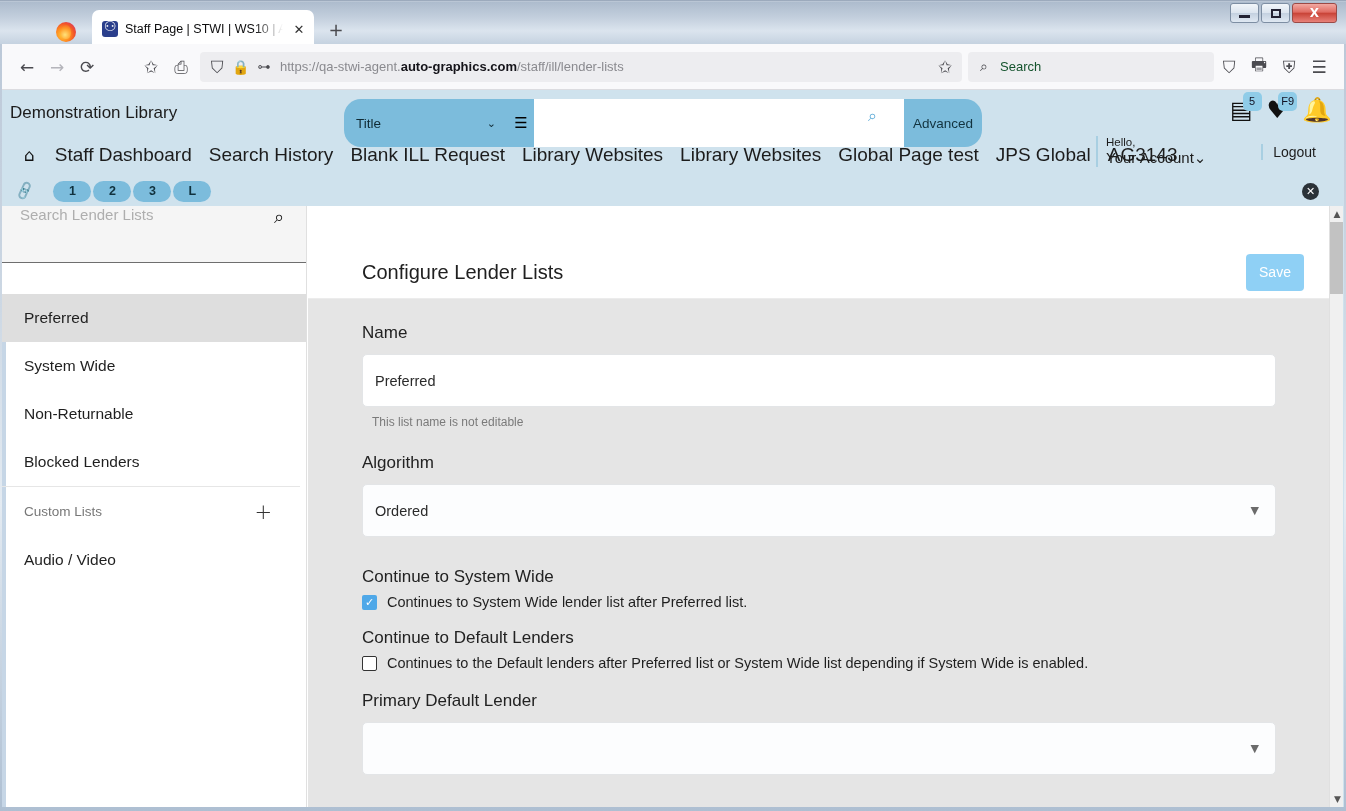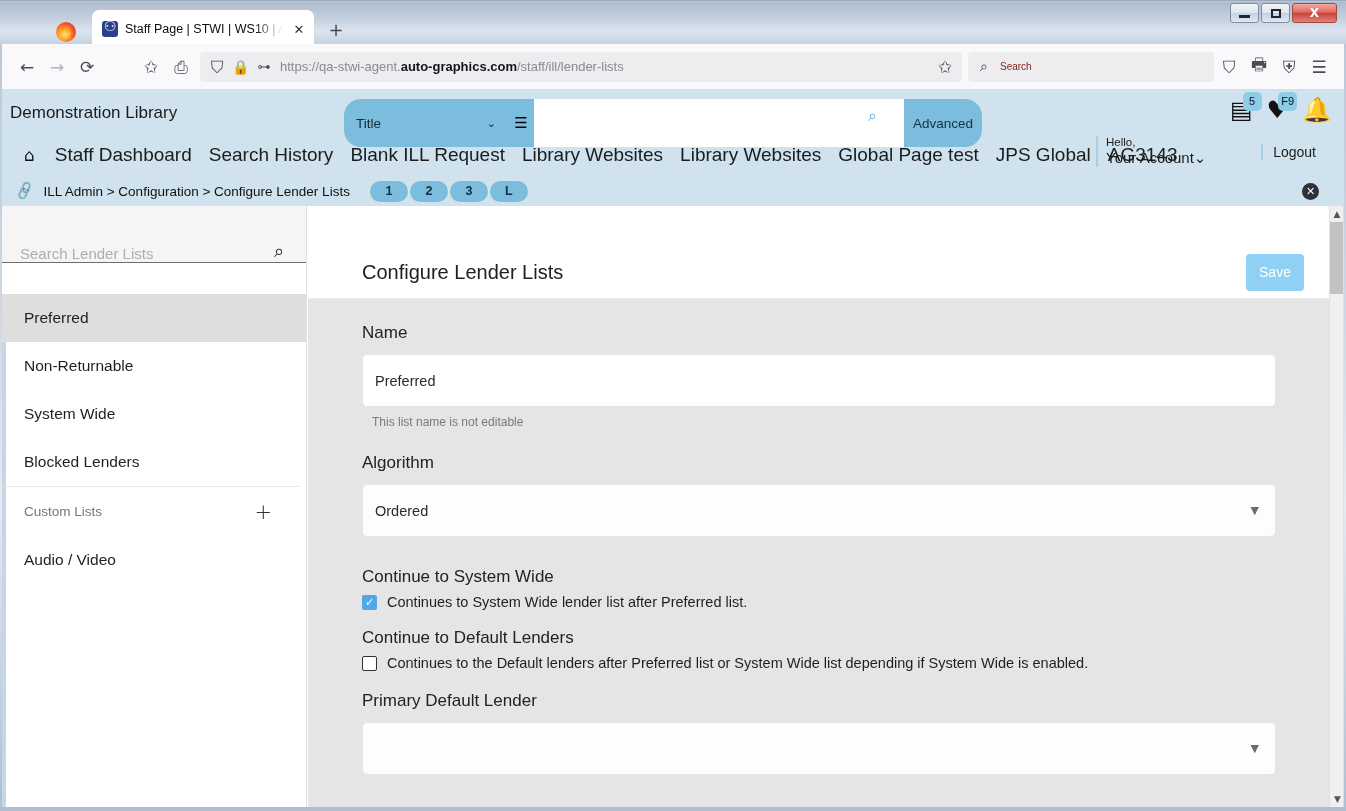--- a/index.html
+++ b/index.html
@@ -102,21 +102,21 @@
     gap: 8px; min-width: 0;
   }
   #urltext {
     flex: 1; font-size: 13px; color: #8a8a8f; white-space: nowrap; overflow: hidden;
   }
   #urltext b { color: #15141a; font-weight: 700; }
   #searchbar {
     width: 246px; height: 30px; background: #ededf0; border-radius: 4px;
     display: flex; align-items: center; padding: 0 8px; gap: 8px; flex: none;
   }
-  #searchbar span.txt { font-size: 10px; color: #7f1d1d; }
+  #searchbar span.txt { font-size: 13px; color: #14532d; }
 
   
   #app {
     position: absolute; left: 2px; top: 90px; width: 1342px; height: 717px;
     background: #fff; overflow: hidden;
   }
   #appheader {
     position: absolute; left: 0; top: 0; width: 1342px; height: 86px;
     background: #cfe2ed;
   }
@@ -198,21 +198,21 @@
     font-family: "DejaVu Sans", sans-serif;
   }
 
   
   #sidebar {
     position: absolute; left: 0; top: 116px; width: 305px; height: 601px;
     background: #fff; border-right: 1px solid #e0e0e0; overflow: hidden;
   }
   #sb-search {
     height: 57px; background: #f5f5f5; border-bottom: 1px solid #6e6e6e;
-    display: flex; align-items: flex-end; padding: 0 22px 0 18px;
+    display: flex; align-items: flex-start; padding: 0 22px 0 18px;
   }
   #sb-search input {
     flex: 1; border: none; outline: none; background: transparent;
     font-size: 15px; color: #333; font-family: "Liberation Sans", sans-serif;
   }
   #sb-search input::placeholder { color: #aeaeae; }
   #sb-search .mag { font-size: 18px; color: #111; font-family: "DejaVu Sans", sans-serif; }
   #sb-scroll { position: absolute; left: 0; top: 57px; width: 4px; height: 544px; background: #c6d6e6; }
   #sb-list { position: relative; }
   .sb-spacer { height: 31px; background: #fff; }
@@ -372,21 +372,20 @@
         <a href="#">Library Websites</a>
         <a href="#">Library Websites</a>
         <a href="#">Global Page test</a>
         <a href="#">JPS Global</a>
         <a href="#">AG3143</a>
       </div>
     </div>
 
     <div id="crumbbar">
       <span id="crumb-ico">🔗</span>
-      <span id="crumb-text">ILL Admin &gt; Configuration &gt; Configure Lender Lists</span>
       <span id="pills">
         <span class="pill">1</span>
         <span class="pill">2</span>
         <span class="pill">3</span>
         <span class="pill">L</span>
       </span>
       <span id="crumb-close">✕</span>
     </div>
 
     <div id="sidebar">
@@ -394,24 +393,24 @@
         <input value="" placeholder="Search Lender Lists" style="">
         <span class="mag">⌕</span>
       </div>
       <div id="sb-scroll"></div>
       <div id="sb-list">
         <div class="sb-spacer"></div>
         <div class="sb-item active">
             <span>Preferred</span>
           </div>
         <div class="sb-item">
+            <span>System Wide</span>
+          </div>
+        <div class="sb-item">
             <span>Non-Returnable</span>
-          </div>
-        <div class="sb-item">
-            <span>System Wide</span>
           </div>
         <div class="sb-item">
             <span>Blocked Lenders</span>
           </div>
         <div class="sb-divider"></div>
         <div class="sb-section">
           <span class="lbl">Custom Lists</span>
           <span class="plus">+</span>
         </div>
         <div class="sb-item">

